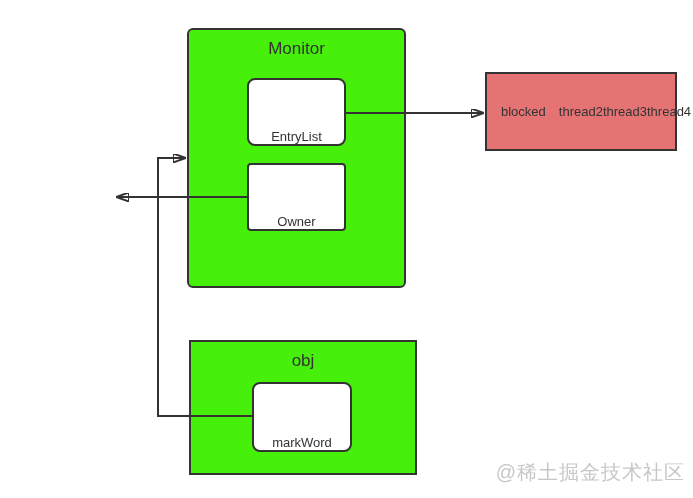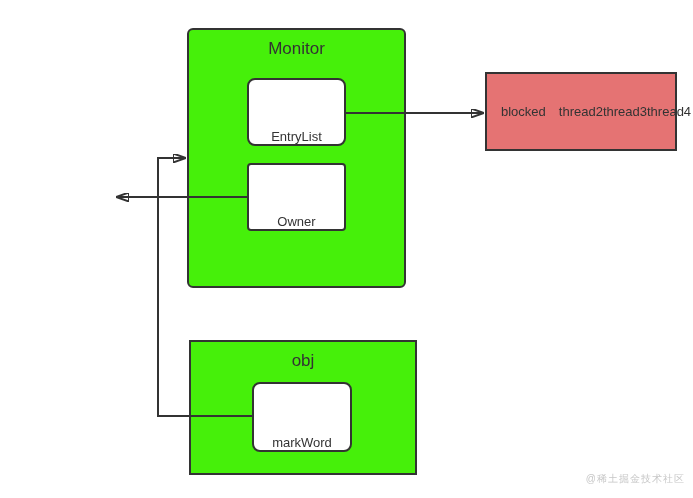--- a/index.html
+++ b/index.html
@@ -54,21 +54,21 @@
   .markword{left:61px;top:40px;width:100px;height:70px;border-radius:8px;position:absolute;}
   
   .connectors{
     position:absolute;left:0;top:0;width:693px;height:498px;
     pointer-events:none;z-index:5;
   }
   .connectors path{fill:none;stroke:var(--stroke);stroke-width:2;}
   
   .watermark{
     position:absolute;right:8px;bottom:12px;
-    font-size:10px;color:var(--watermark);
+    font-size:20px;color:var(--watermark);
     letter-spacing:1px;
   }
 </style>
 </head>
 <body>
 
 <div class="stage">
 
   <div class="node green monitor">
     <span class="group-label">Monitor</span>

